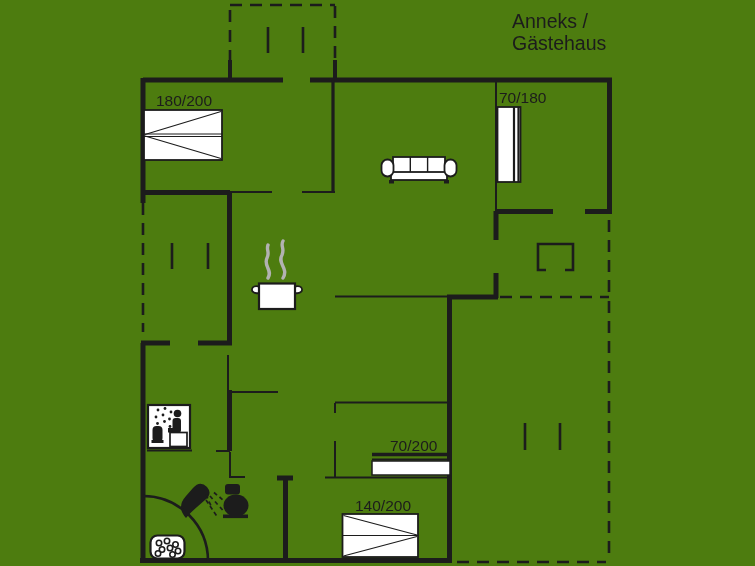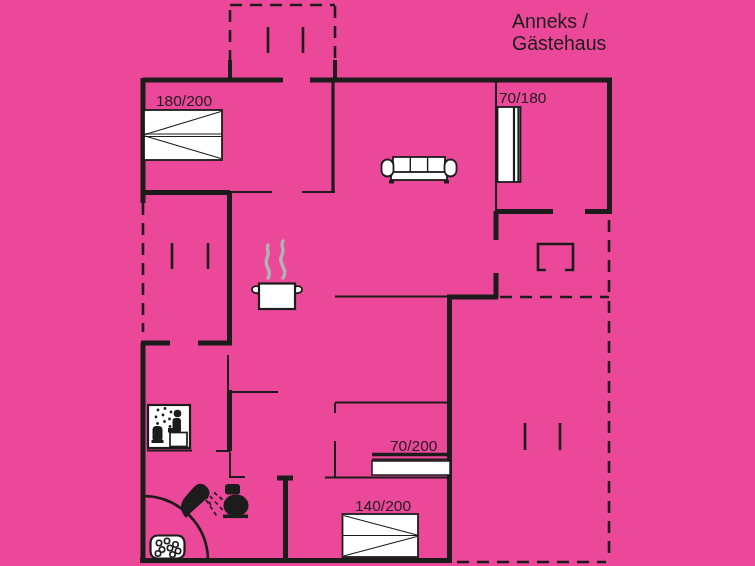--- a/index.html
+++ b/index.html
@@ -1,19 +1,19 @@
 <!DOCTYPE html>
 <html><head>
 <meta charset="utf-8">
 <style>
   html,body{margin:0;padding:0;background:#ffffff;}
   .plan-canvas{
     position:relative;
     width:755px;height:566px;
-    background:#ec4899;
+    background:#4d7c0f;
     font-family:"Liberation Sans", sans-serif;
     overflow:hidden;
   }
   svg{position:absolute;left:0;top:0;}
   .lbl{font-family:"Liberation Sans", sans-serif; fill:#1c1c1c;}
   .dim{font-size:15.5px;}
   .ttl{font-size:19.5px;}
 </style>
 </head>
 <body>

